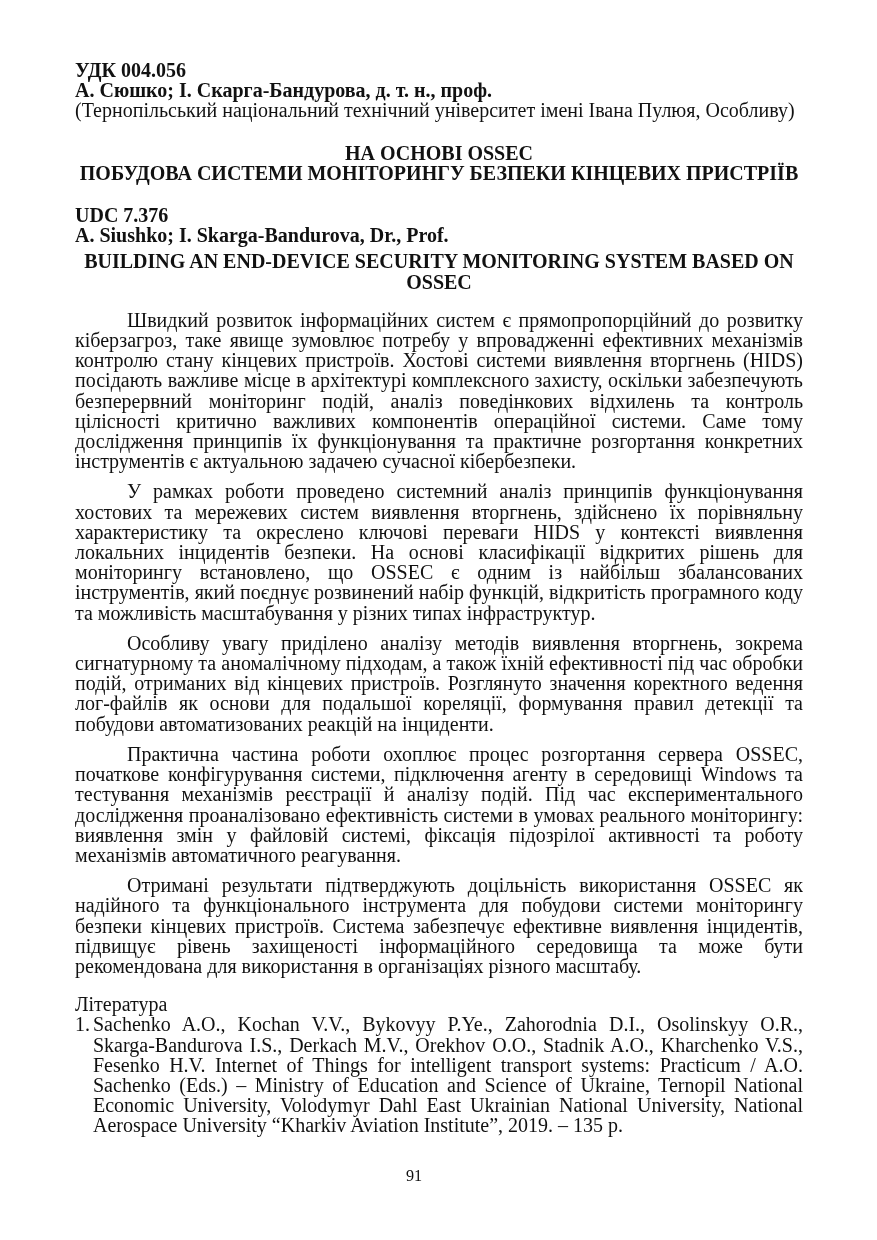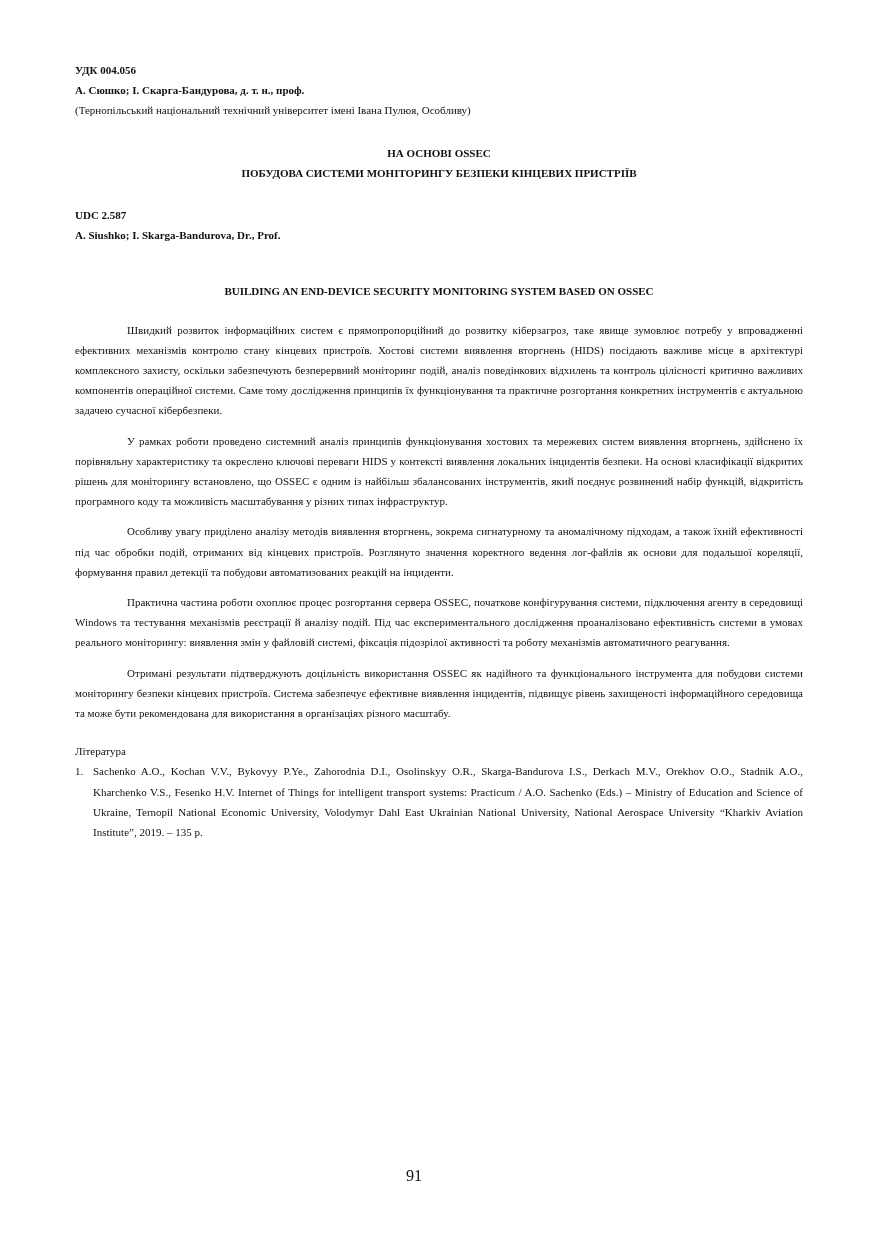--- a/index.html
+++ b/index.html
@@ -1,25 +1,25 @@
 <!DOCTYPE html>
 <html><head>
 <meta charset="utf-8">
 <style>
   html, body { margin: 0; padding: 0; background: #ffffff; }
   body { width: 877px; height: 1240px; position: relative; overflow: hidden;
          font-family: "Liberation Serif", serif; color: #111; }
-  .page { position: absolute; left: 75px; top: 60px; width: 728px; font-size: 11px; line-height: 20.2px; }
+  .page { position: absolute; left: 75px; top: 60px; width: 728px; font-size: 20px; line-height: 20.2px; }
   .bold { font-weight: bold; }
   .justify { text-align: justify; }
   p { margin: 0; }
   .indent { text-indent: 52px; margin-top: 10px; }
   .title-uk { margin-top: 22px; font-weight: bold; text-align: center; }
   .udc-en { margin-top: 22px; font-weight: bold; }
-  .title-en { margin-top: 36px; font-weight: bold; text-align: center; }
+  .title-en { margin-top: 6px; font-weight: bold; text-align: center; }
   .abstract { margin-top: 18px; }
   .refs-heading { margin-top: 18px; font-weight: normal; text-align: left; }
   .ref-list { margin: 0; padding: 0; list-style: none; }
   .ref-item { display: flex; }
   .ref-num { width: 18px; flex: 0 0 18px; }
   .ref-text { flex: 1; text-align: justify; }
   .page-number { position: absolute; top: 1167px; left: 0; width: 828px; text-align: center; font-size: 16.2px; }
 </style>
 </head>
 <body>
@@ -27,21 +27,21 @@
 <div class="page">
   <div class="bold">УДК 004.056</div>
   <div class="bold">А. Сюшко; І. Скарга-Бандурова, д. т. н., проф.</div>
   <div>(Тернопільський національний технічний університет імені Івана Пулюя, Особливу)</div>
 
   <div class="title-uk">
     <div>НА ОСНОВІ OSSEC</div>
     <div>ПОБУДОВА СИСТЕМИ МОНІТОРИНГУ БЕЗПЕКИ КІНЦЕВИХ ПРИСТРІЇВ</div>
   </div>
 
-  <div class="udc-en">UDC 2.587</div>
+  <div class="udc-en">UDC 7.376</div>
   <div class="bold">A. Siushko; I. Skarga-Bandurova, Dr., Prof.</div>
 
   <div class="title-en">BUILDING AN END-DEVICE SECURITY MONITORING SYSTEM BASED ON OSSEC</div>
 
   <div class="abstract">
     <p class="indent justify">Швидкий розвиток інформаційних систем є прямопропорційний до розвитку кіберзагроз, таке явище зумовлює потребу у впровадженні ефективних механізмів контролю стану кінцевих пристроїв. Хостові системи виявлення вторгнень (HIDS) посідають важливе місце в архітектурі комплексного захисту, оскільки забезпечують безперервний моніторинг подій, аналіз поведінкових відхилень та контроль цілісності критично важливих компонентів операційної системи. Саме тому дослідження принципів їх функціонування та практичне розгортання конкретних інструментів є актуальною задачею сучасної кібербезпеки.</p>
     <p class="indent justify">У рамках роботи проведено системний аналіз принципів функціонування хостових та мережевих систем виявлення вторгнень, здійснено їх порівняльну характеристику та окреслено ключові переваги HIDS у контексті виявлення локальних інцидентів безпеки. На основі класифікації відкритих рішень для моніторингу встановлено, що OSSEC є одним із найбільш збалансованих інструментів, який поєднує розвинений набір функцій, відкритість програмного коду та можливість масштабування у різних типах інфраструктур.</p>
     <p class="indent justify">Особливу увагу приділено аналізу методів виявлення вторгнень, зокрема сигнатурному та аномалічному підходам, а також їхній ефективності під час обробки подій, отриманих від кінцевих пристроїв. Розглянуто значення коректного ведення лог-файлів як основи для подальшої кореляції, формування правил детекції та побудови автоматизованих реакцій на інциденти.</p>
     <p class="indent justify">Практична частина роботи охоплює процес розгортання сервера OSSEC, початкове конфігурування системи, підключення агенту в середовищі Windows та тестування механізмів реєстрації й аналізу подій. Під час експериментального дослідження проаналізовано ефективність системи в умовах реального моніторингу: виявлення змін у файловій системі, фіксація підозрілої активності та роботу механізмів автоматичного реагування.</p>
     <p class="indent justify">Отримані результати підтверджують доцільність використання OSSEC як надійного та функціонального інструмента для побудови системи моніторингу безпеки кінцевих пристроїв. Система забезпечує ефективне виявлення інцидентів, підвищує рівень захищеності інформаційного середовища та може бути рекомендована для використання в організаціях різного масштабу.</p>

